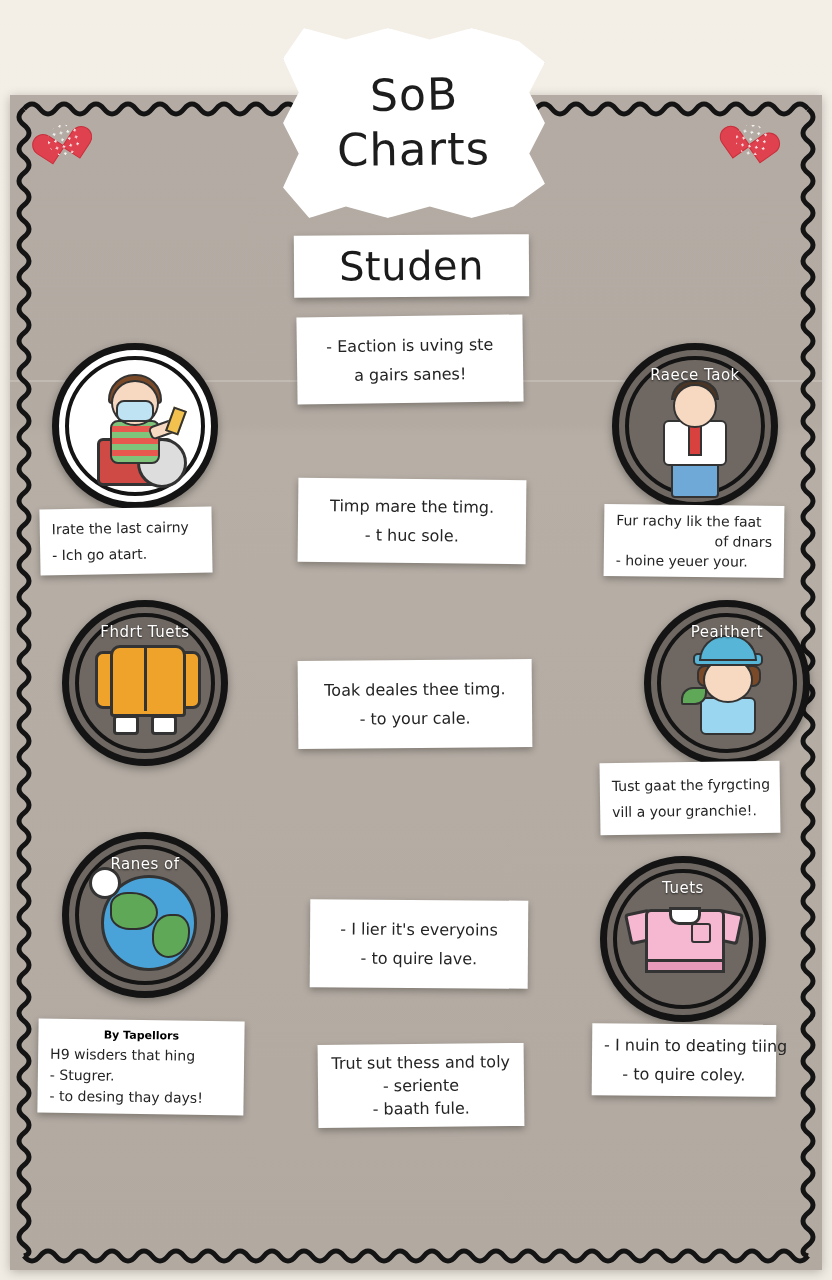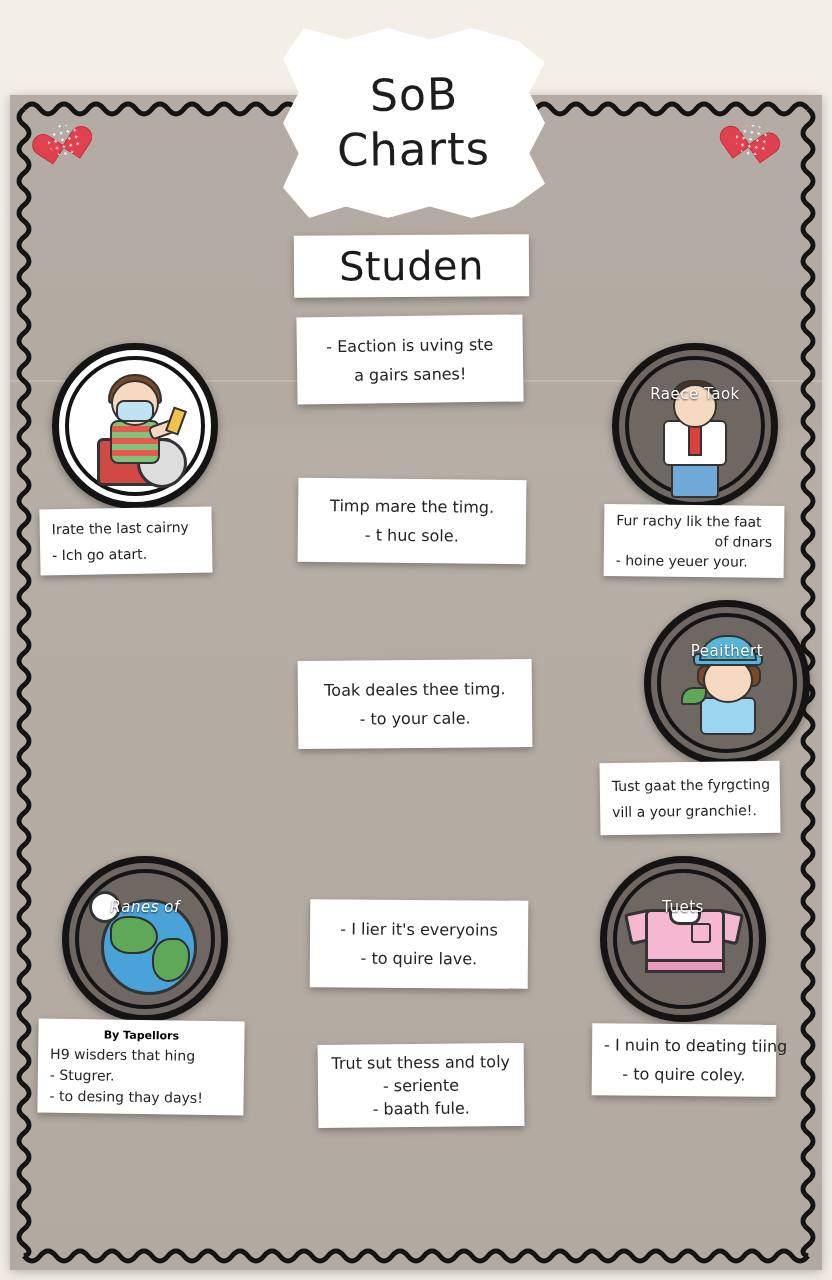--- a/index.html
+++ b/index.html
@@ -154,21 +154,20 @@
   .badge .arc-label {
     position: absolute;
     left: 0; top: 16px;
     width: 100%;
     text-align: center;
     color: #ffffff;
     font-size: 15px;
     letter-spacing: .5px;
     text-shadow: 0 1px 2px rgba(0,0,0,.75);
     z-index: 5;
-    margin-top: 19px;
   }
   .badge.dark { background: #6f6862; }
   .badge .art {
     position: absolute;
     left: 16px; top: 16px; right: 16px; bottom: 16px;
   }
 
   
   .fig { position:absolute; }
 
@@ -293,22 +292,34 @@
       <div class="fig g-arm"></div>
       <div class="fig g-tool"></div>
     </div>
   </div>
 
   <div class="note" style="left:40px; top:508px; width:172px; height:66px; transform:rotate(-1deg);">
     <div class="l1">Irate the last cairny</div>
     <div class="l2">- Ich go atart.</div>
   </div>
 
-
-  <div class="badge dark" style="left:62px; top:856px;font-style:italic;">
+  <div class="badge dark" style="left:62px; top:600px;">
+    <div class="inner-ring"></div>
+    <div class="arc-label">Fhdrt Tuets</div>
+    <div class="art">
+      <div class="fig j-sleeveL"></div>
+      <div class="fig j-sleeveR"></div>
+      <div class="fig j-body"></div>
+      <div class="fig j-line"></div>
+      <div class="fig j-shoeL"></div>
+      <div class="fig j-shoeR"></div>
+    </div>
+  </div>
+
+  <div class="badge dark" style="left:62px; top:832px;">
     <div class="inner-ring"></div>
     <div class="arc-label">Ranes of</div>
     <div class="art">
       <div class="fig e-globe">
         <div class="e-land1"></div>
         <div class="e-land2"></div>
       </div>
       <div class="fig e-ball"></div>
     </div>
   </div>

